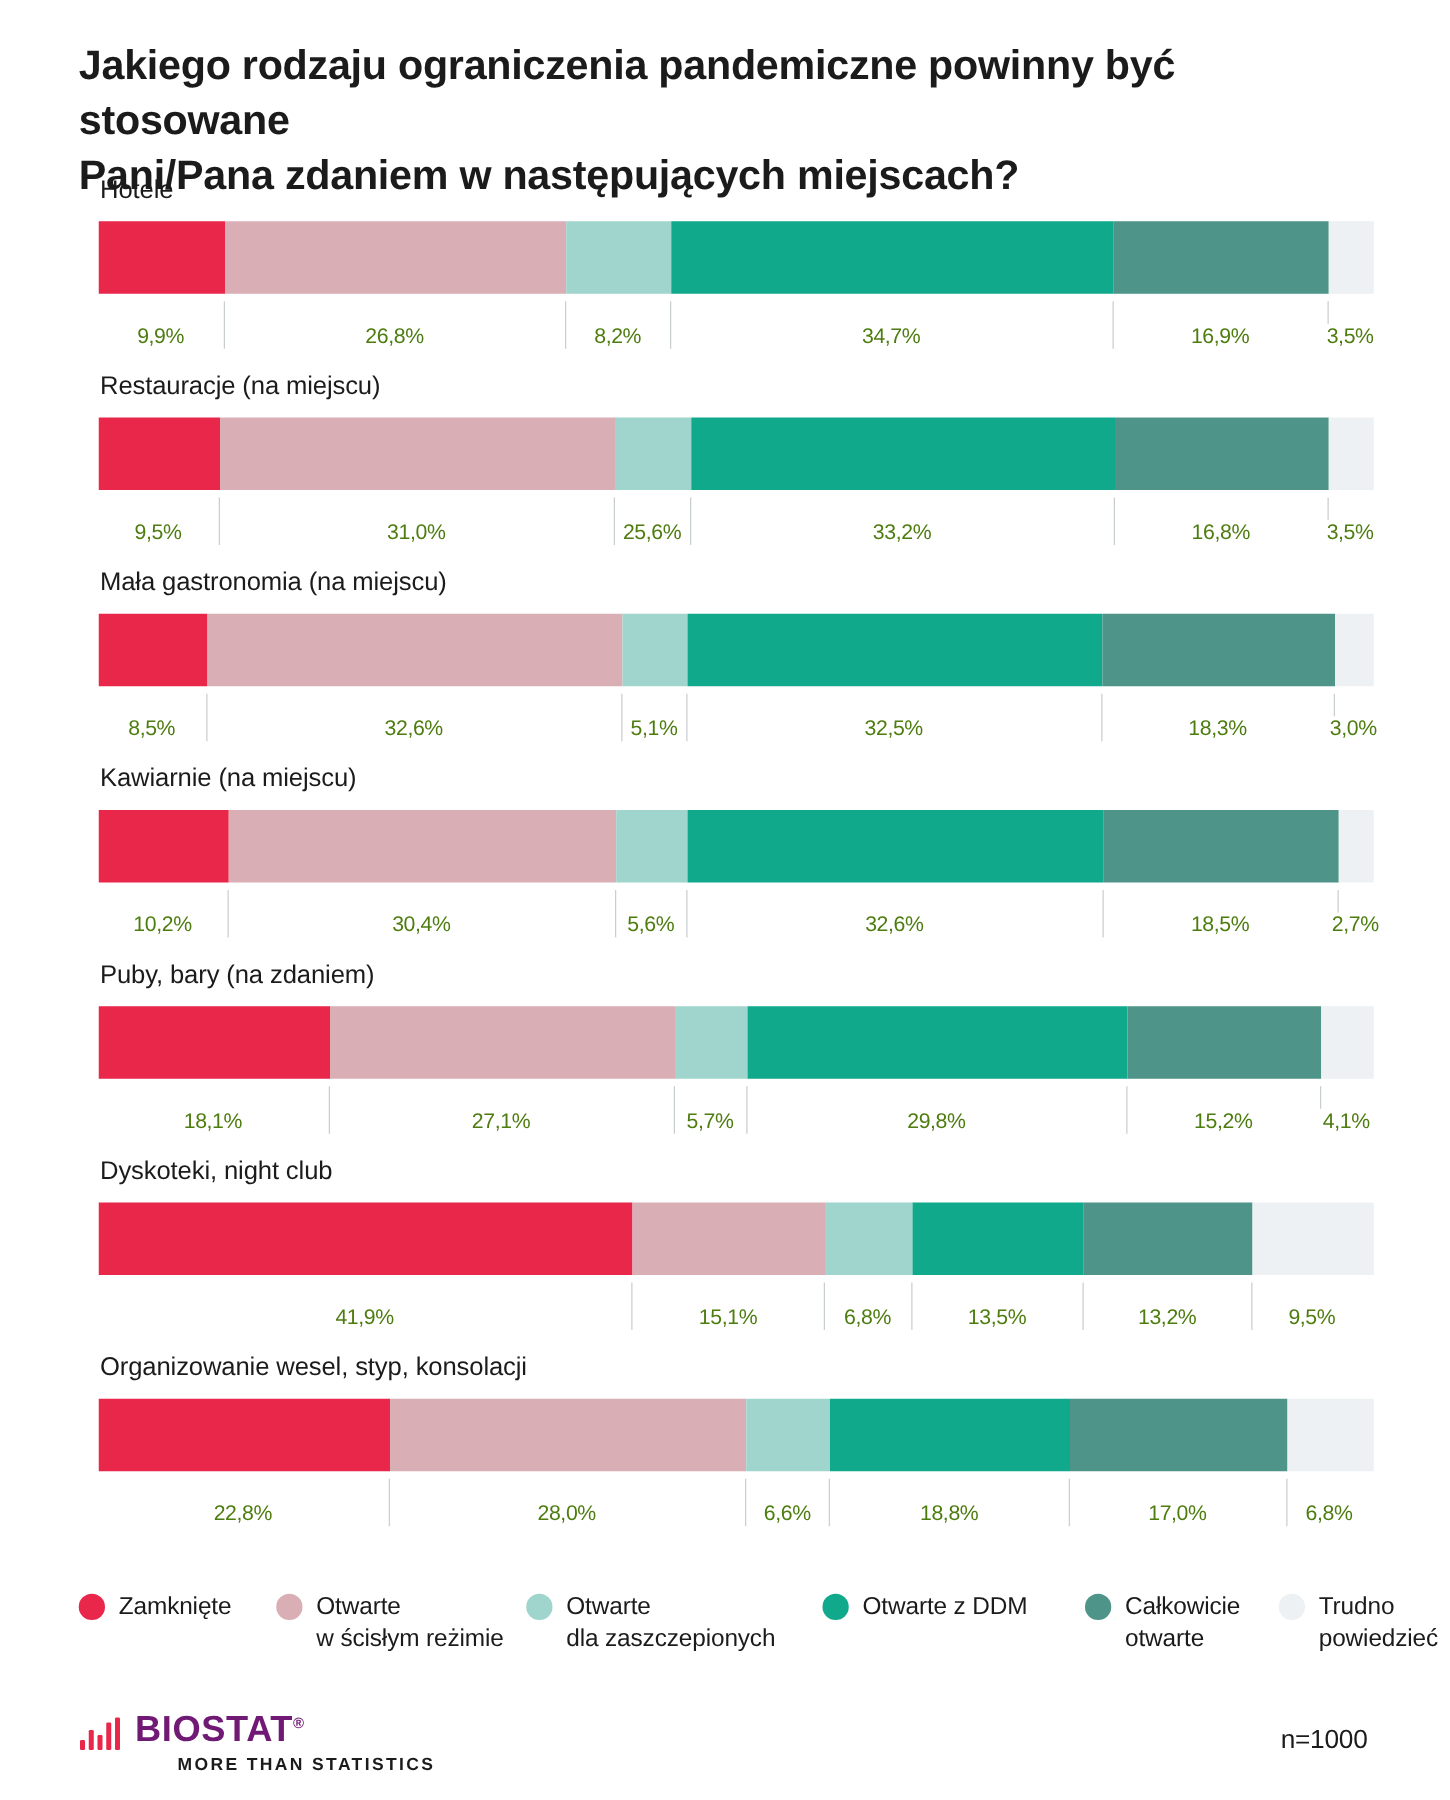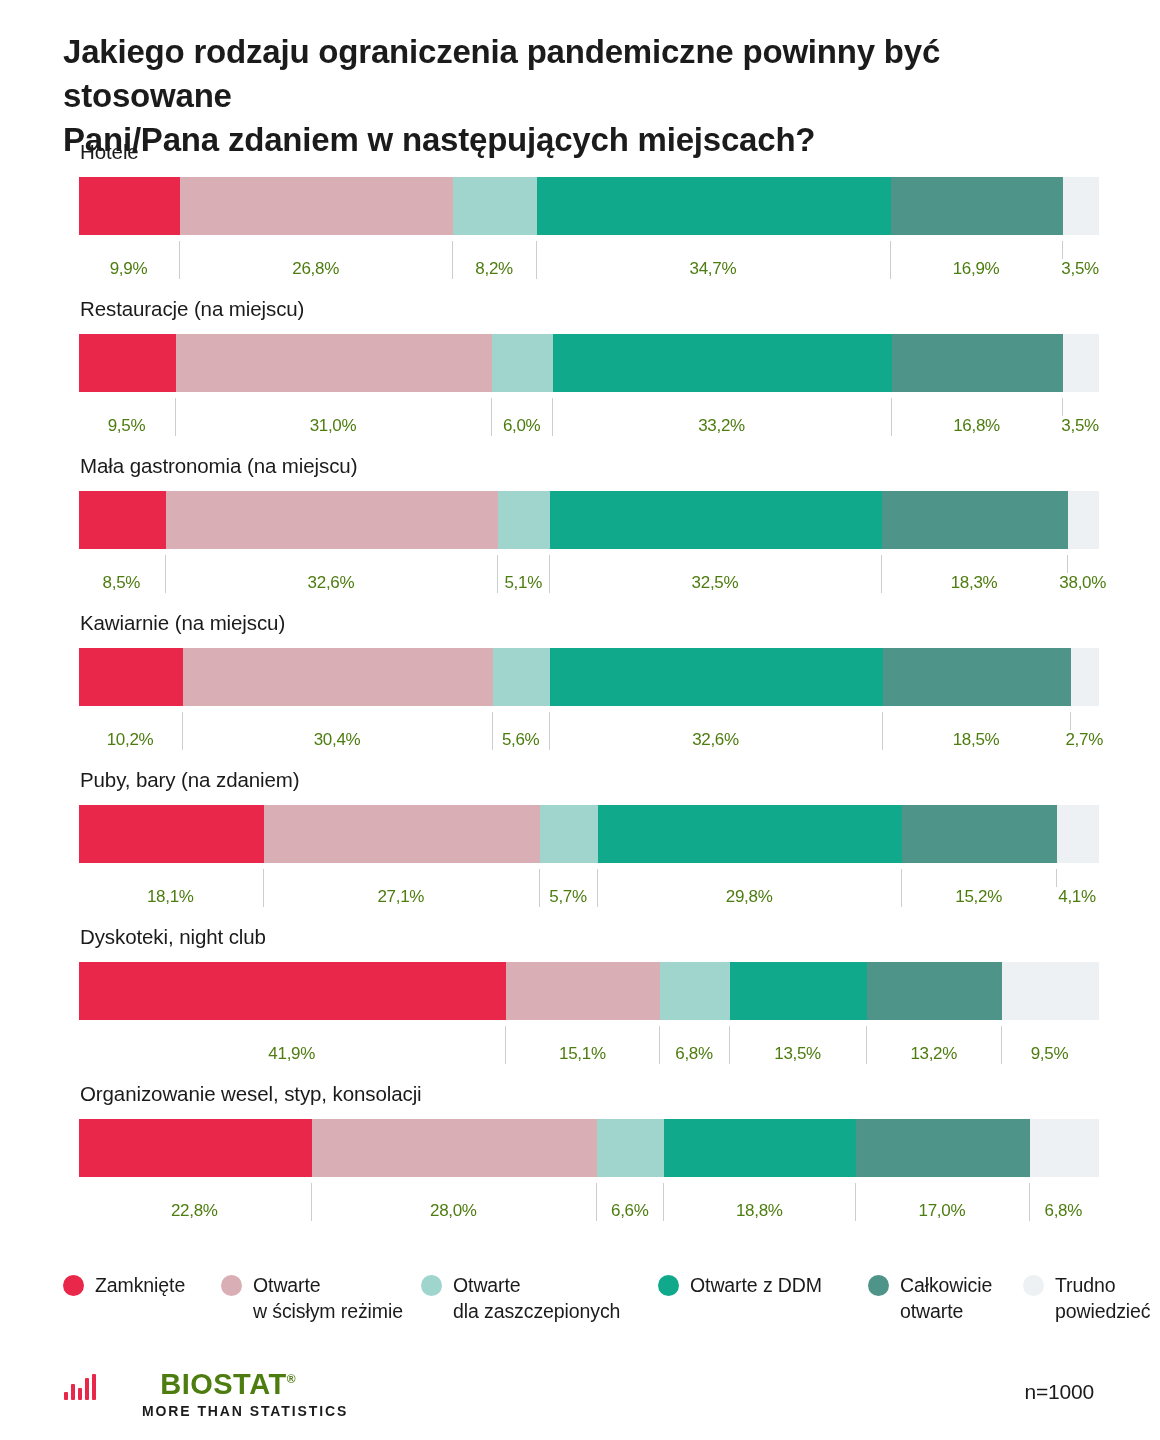--- a/index.html
+++ b/index.html
@@ -79,21 +79,21 @@
   }
 
   
   .footer { position:absolute; left:0; top:1368px; width:1160px; height:60px; }
   .logo { position:absolute; left:64px; top:2px; display:flex; align-items:flex-start; }
   .logo-bars { display:flex; align-items:flex-end; height:26px; margin-right:9px; margin-top:4px; }
   .logo-bars i { display:block; width:4px; background:#E8274B; margin-right:3px; border-radius:1px; }
   .logo-txtwrap { display:flex; flex-direction:column; }
   .logo-name {
     font-size:29px; font-weight:bold; letter-spacing:0.5px;
-    color:#4d7c0f; line-height:1; position:relative;text-align:center;
+    color:#701a75; line-height:1; position:relative;
   }
   .logo-reg { font-size:12px; vertical-align:super; font-weight:bold; }
   .logo-sub {
     font-size:14px; font-weight:bold; letter-spacing:1.9px;
     color:#1b1b1b; margin-top:4px; margin-left:34px;
   }
   .nbox {
     position:absolute; right:66px; top:12px;
     font-size:21px; color:#1b1b1b; letter-spacing:-0.2px;
   }
@@ -149,21 +149,21 @@
           <div class="seg" style="width: 3.5%; background: rgb(237, 241, 243);"></div>
         </div>
         <div class="labels">
           <div class="lbl" style="width: 9.5%;">
             <span class="txt">9,5%</span>
           </div>
           <div class="lbl" style="width: 31%;">
             <span class="txt">31,0%</span>
           </div>
           <div class="lbl" style="width: 6%;">
-            <span class="txt">6,0%</span>
+            <span class="txt">25,6%</span>
           </div>
           <div class="lbl" style="width: 33.2%;">
             <span class="txt">33,2%</span>
           </div>
           <div class="lbl" style="width: 16.8%;">
             <span class="txt">16,8%</span>
           </div>
           <div class="lbl no-tick" style="width: 3.5%;">
             <span class="txt">3,5%</span>
           </div>
@@ -189,21 +189,21 @@
           <div class="lbl" style="width: 5.1%;">
             <span class="txt">5,1%</span>
           </div>
           <div class="lbl" style="width: 32.5%;">
             <span class="txt">32,5%</span>
           </div>
           <div class="lbl" style="width: 18.3%;">
             <span class="txt">18,3%</span>
           </div>
           <div class="lbl no-tick" style="width: 3%;">
-            <span class="txt">38,0%</span>
+            <span class="txt">3,0%</span>
           </div>
         </div>
       </div>
       <div class="row">
         <div class="row-label">Kawiarnie (na miejscu)</div>
         <div class="bar-wrap">
           <div class="seg" style="width: 10.2%; background: rgb(232, 39, 75);"></div>
           <div class="seg" style="width: 30.4%; background: rgb(217, 175, 181);"></div>
           <div class="seg" style="width: 5.6%; background: rgb(159, 213, 204);"></div>
           <div class="seg" style="width: 32.6%; background: rgb(16, 169, 140);"></div>

